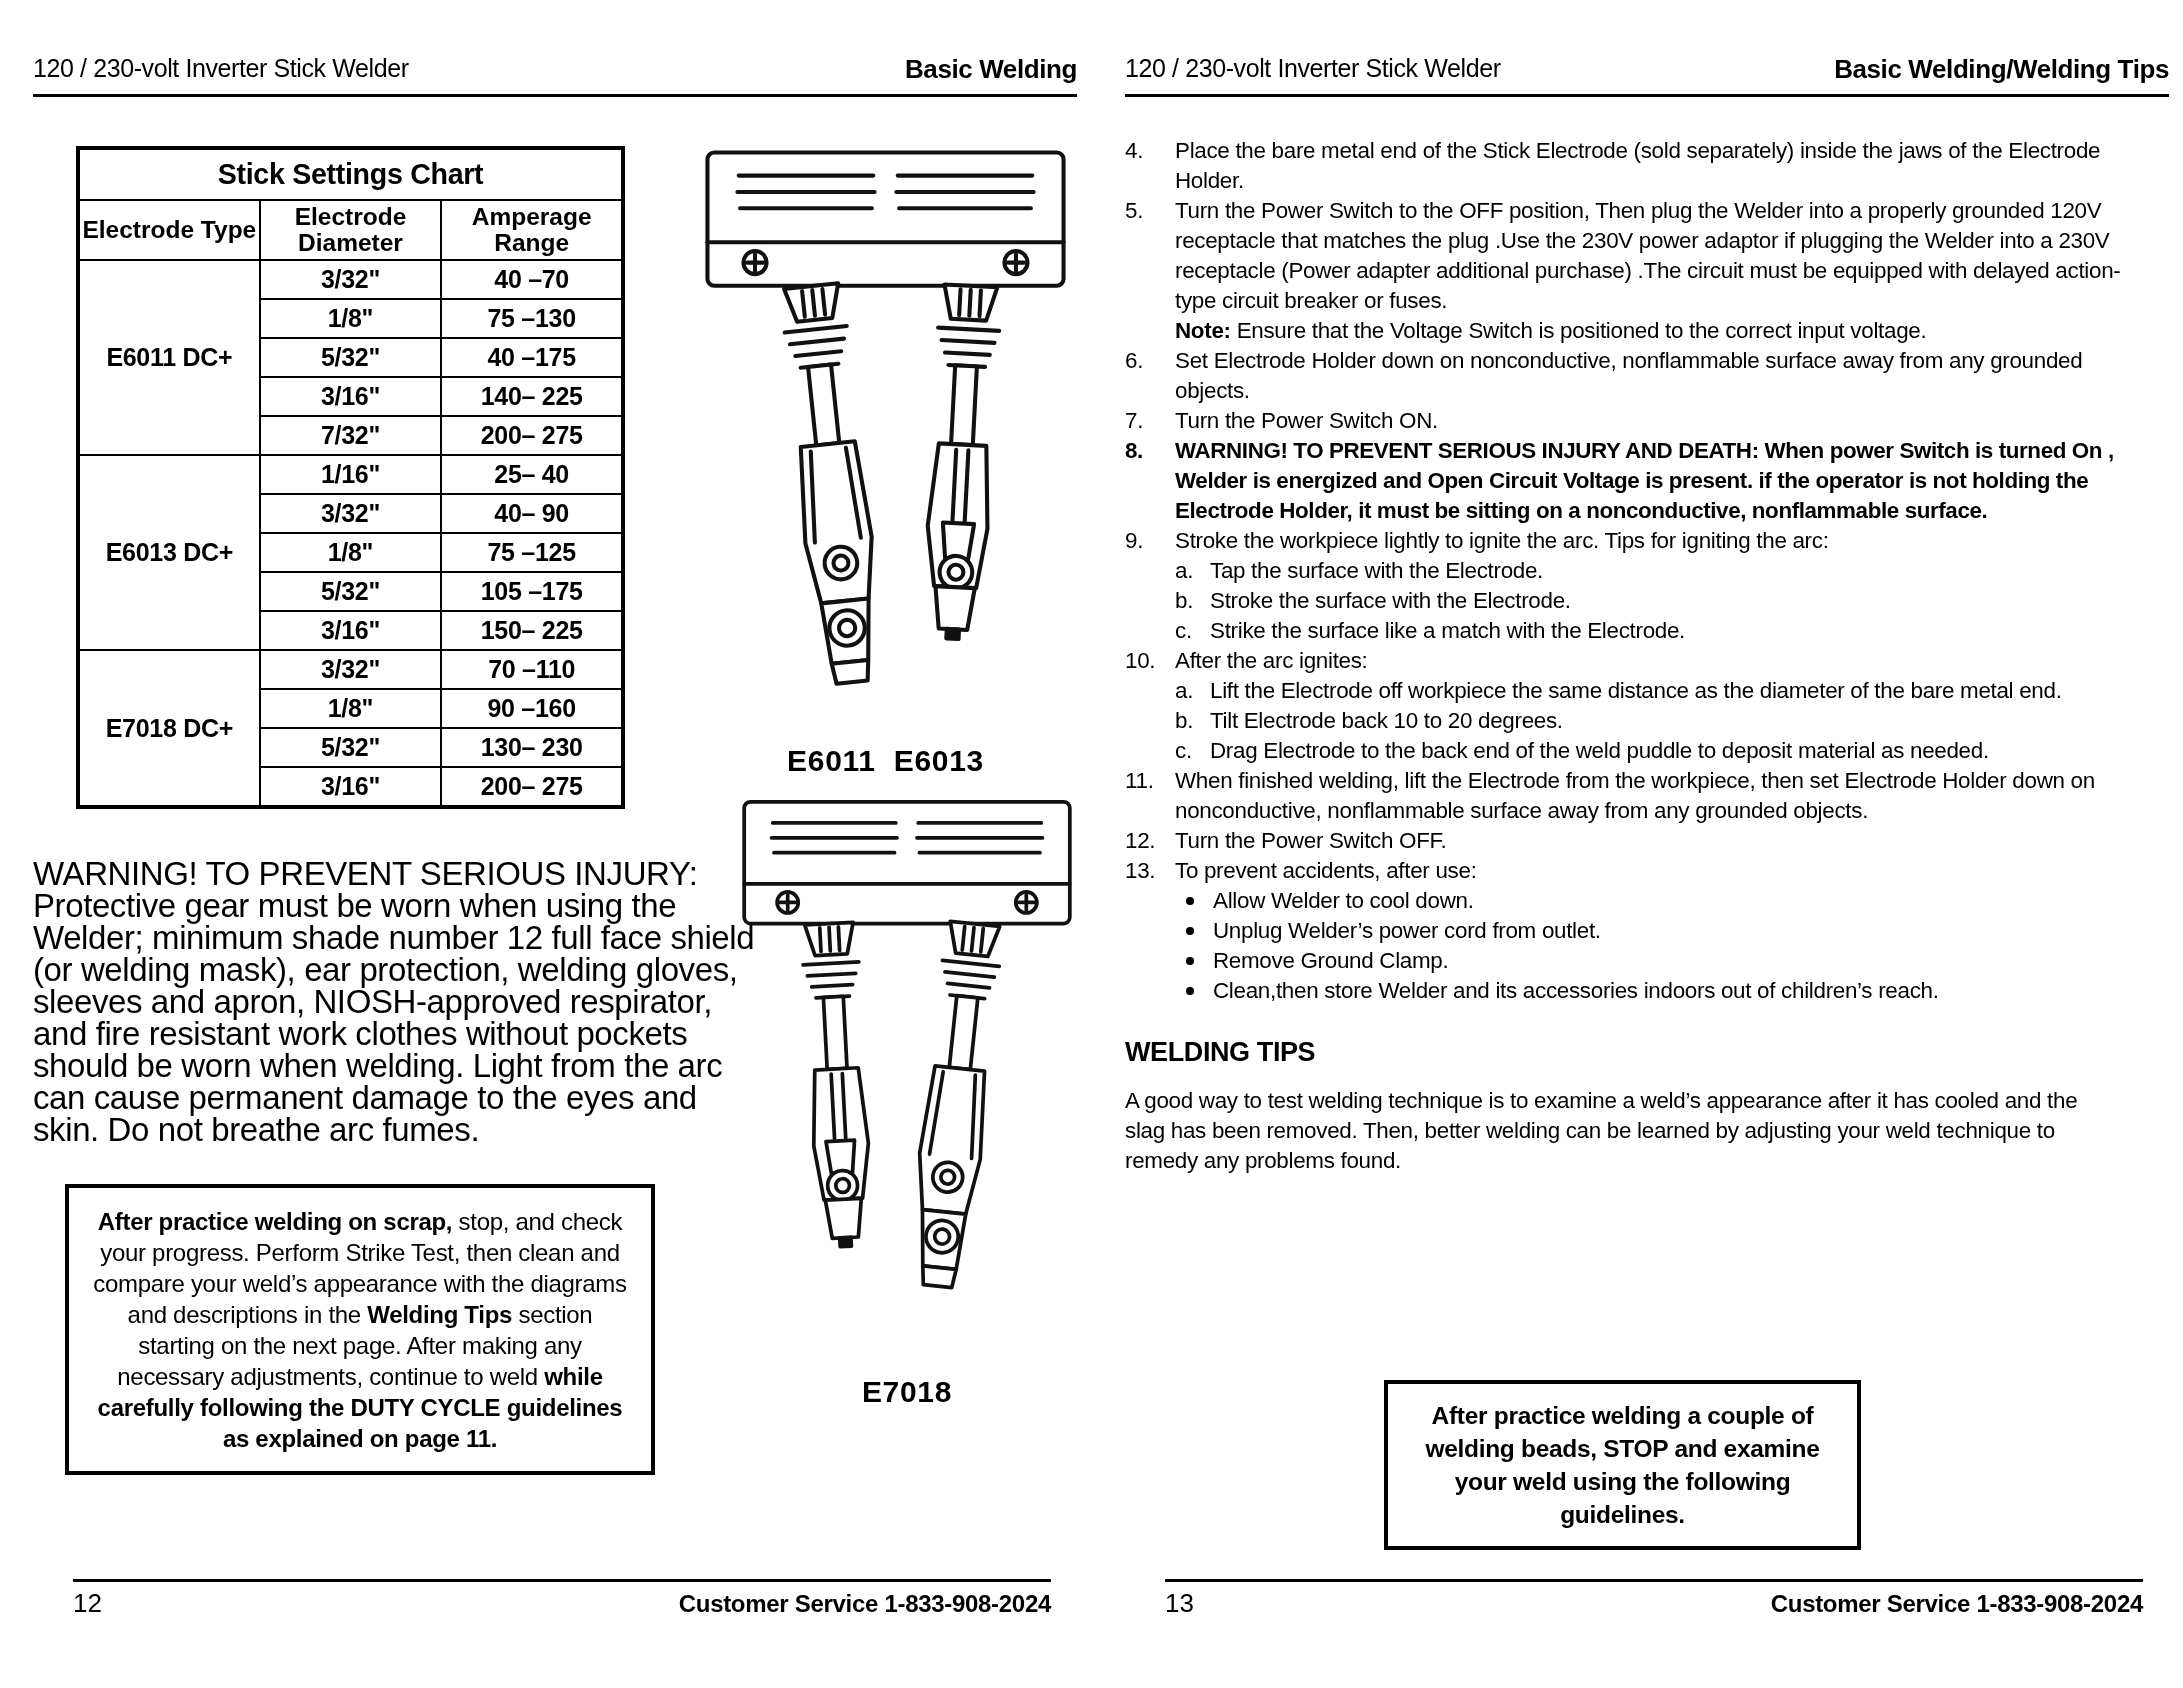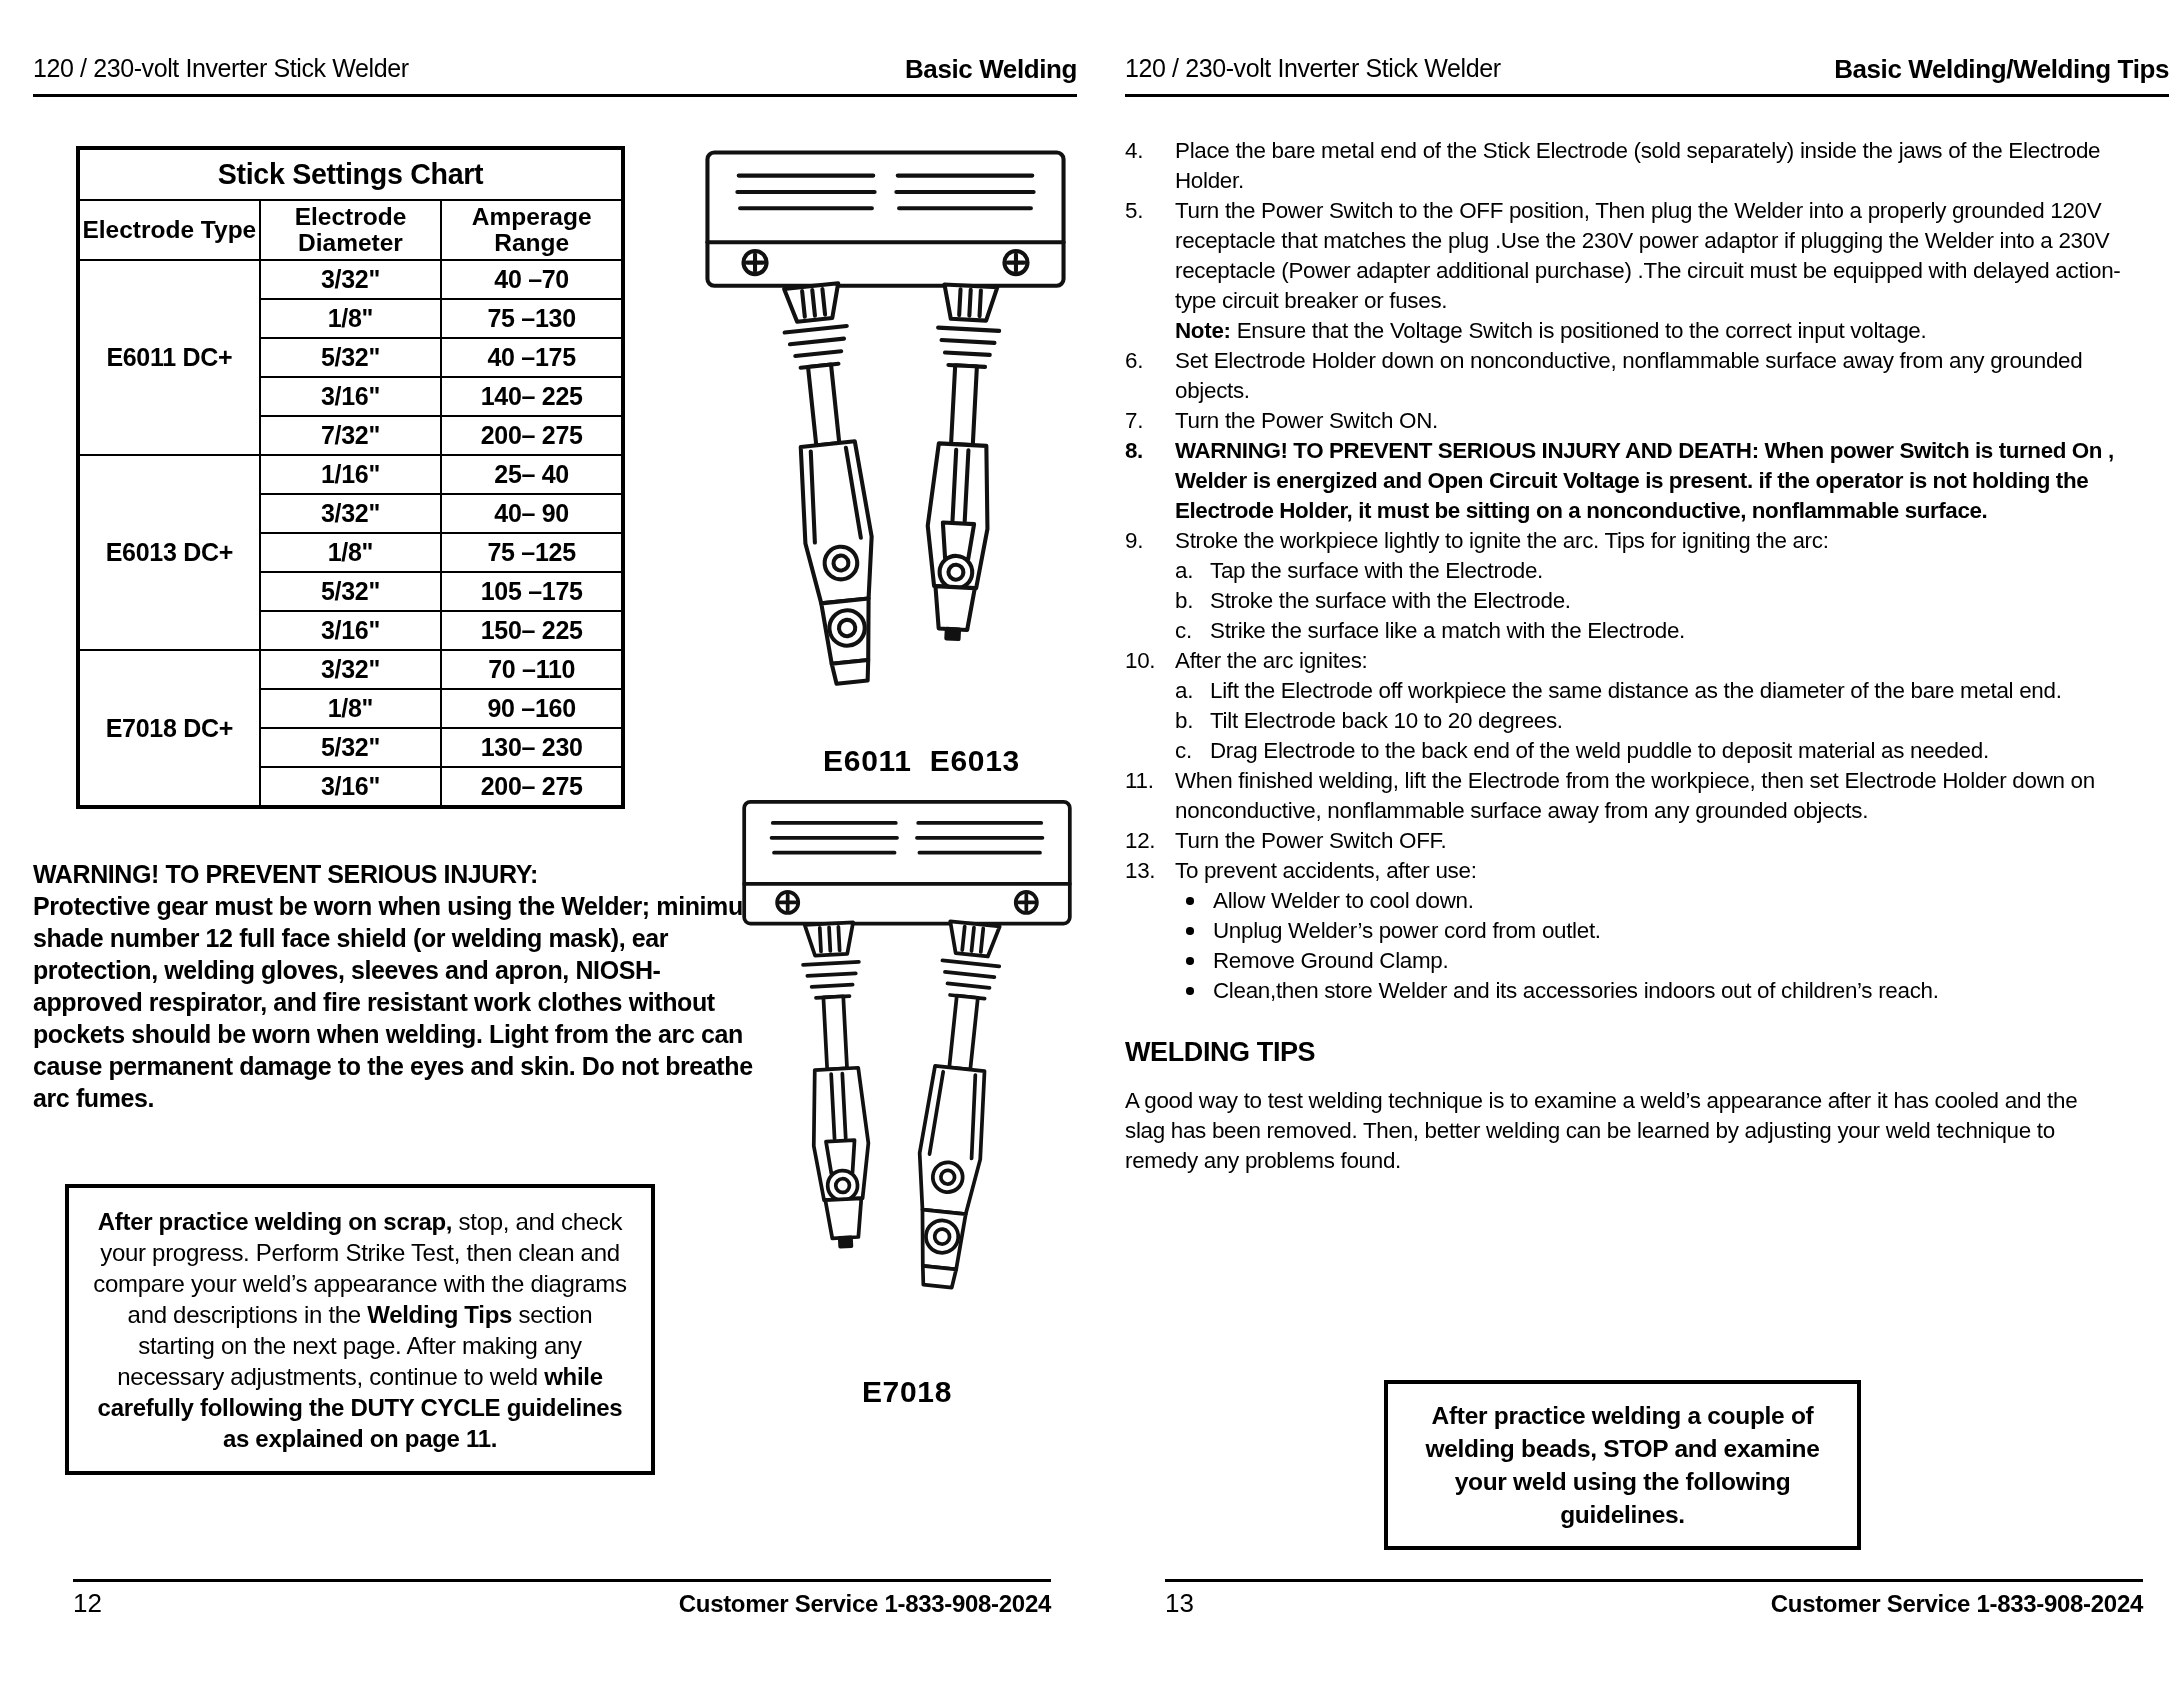--- a/index.html
+++ b/index.html
@@ -30,38 +30,38 @@
   .t-title{height:49px;font-size:28.6px;letter-spacing:-0.3px;}
   .t-head td{height:58px;font-size:24.5px;line-height:1.08;margin-left:44px;}
   .t-data td{height:37px;font-size:25px;letter-spacing:-0.3px;}
   .col-type{width:216px;}
   .col-dia{width:172px;}
   .col-amp{width:160px;}
 
   
   .warn{
     position:absolute;left:33px;top:858px;width:733px;
-    font-weight:bold;font-size:25px;line-height:32px;letter-spacing:-0.4px;
+    font-weight:normal;font-size:33px;line-height:32px;letter-spacing:-0.4px;
   }
 
   
   .pbox{
     position:absolute;left:65px;top:1184px;width:590px;box-sizing:border-box;
     border:4.1px solid #000;padding:17.7px 23px;text-align:center;
     font-size:24px;line-height:31px;letter-spacing:-0.3px;
   }
   .b{font-weight:bold;}
 
   
   .figsvg{position:absolute;}
   #fig1{left:695px;top:143px;width:381px;height:598px;}
   #fig2{left:733px;top:793px;width:348px;height:547px;}
   .figcap{position:absolute;text-align:center;font-weight:bold;font-size:30px;
     letter-spacing:0.7px;white-space:pre;}
-  #cap1{left:731px;top:744px;width:381px;}
+  #cap1{left:695px;top:744px;width:381px;}
   #cap2{left:733px;top:1375px;width:348px;}
 
   
   .steps{position:absolute;left:33px;top:136px;width:1006px;
     font-size:22.4px;line-height:30px;letter-spacing:-0.3px;}
   .step{display:grid;grid-template-columns:50px 1fr;}
   .step .num{}
   .step8{font-weight:bold;letter-spacing:-0.4px;}
   .sub{display:grid;grid-template-columns:35px 1fr;}
   .brow{display:grid;grid-template-columns:38px 1fr;}

